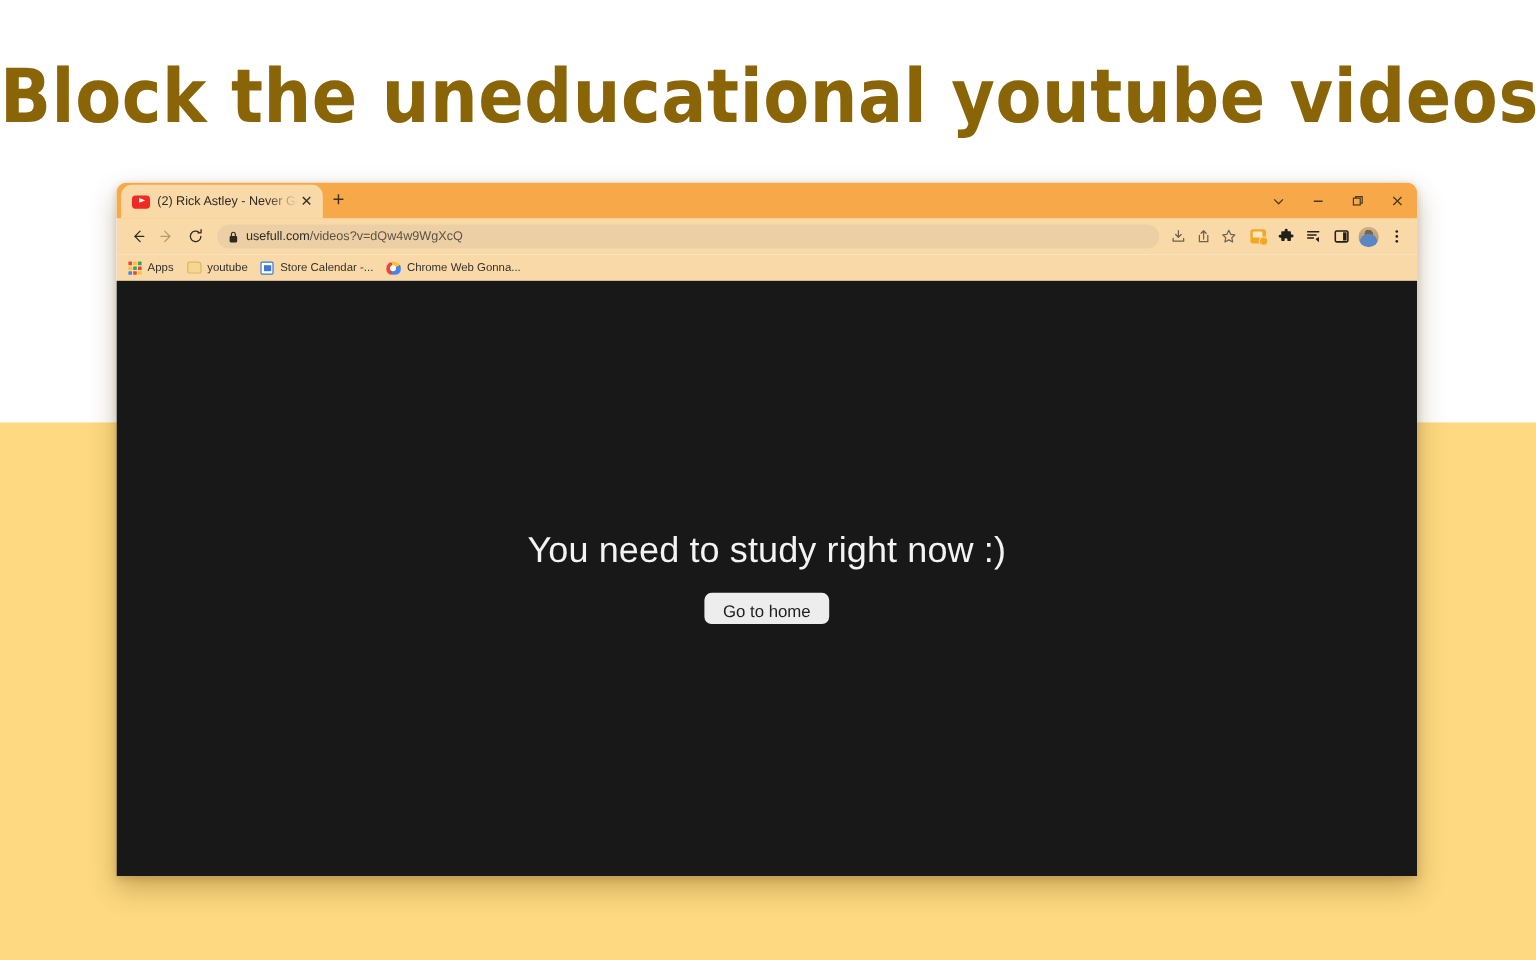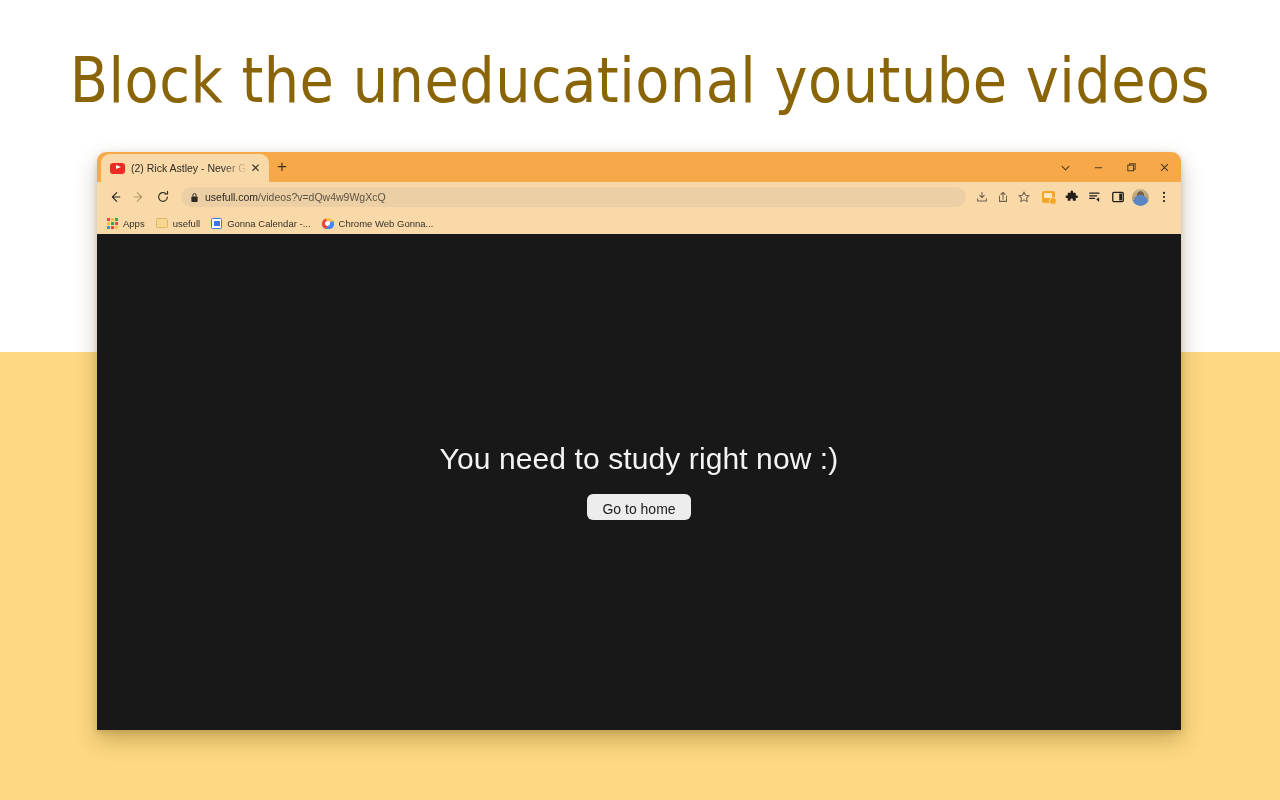--- a/index.html
+++ b/index.html
@@ -33,21 +33,21 @@
   
   #headline {
     position: absolute;
     left: 0; top: 44px;
     width: 1280px;
     text-align: center;
     font-family: "DejaVu Sans Condensed", "Liberation Sans Narrow", "Liberation Sans", sans-serif;
     font-stretch: condensed;
     font-size: 62px;
     line-height: 74px;
-    font-weight: 400;
+    font-weight: 700;
     color: #8a6508;
     letter-spacing: 0.5px;
     white-space: nowrap;
   }
 
   
   #browser-window {
     position: absolute;
     left: 97px; top: 152px;
     width: 1084px; height: 578px;
@@ -490,26 +490,26 @@
           <i style="background:#e8453c"></i>
         <i style="background:#4285f4"></i>
           <i style="background:#e8453c"></i>
           <i style="background:#f7c23b"></i>
       </span>
       <span class="bookmark-label">Apps</span>
     </div>
 
     <div class="bookmark">
       <span class="folder-ico bm-ico"></span>
-      <span class="bookmark-label">usefull</span>
+      <span class="bookmark-label">youtube</span>
     </div>
 
     <div class="bookmark">
       <span class="cal-ico bm-ico"></span>
-      <span class="bookmark-label">Gonna Calendar -...</span>
+      <span class="bookmark-label">Store Calendar -...</span>
     </div>
 
     <div class="bookmark">
       <span class="cws-ico bm-ico"></span>
       <span class="bookmark-label">Chrome Web Gonna...</span>
     </div>
   </div>
 
   <div id="page-content">
     <div id="block-message">You need to study right now :)</div>

